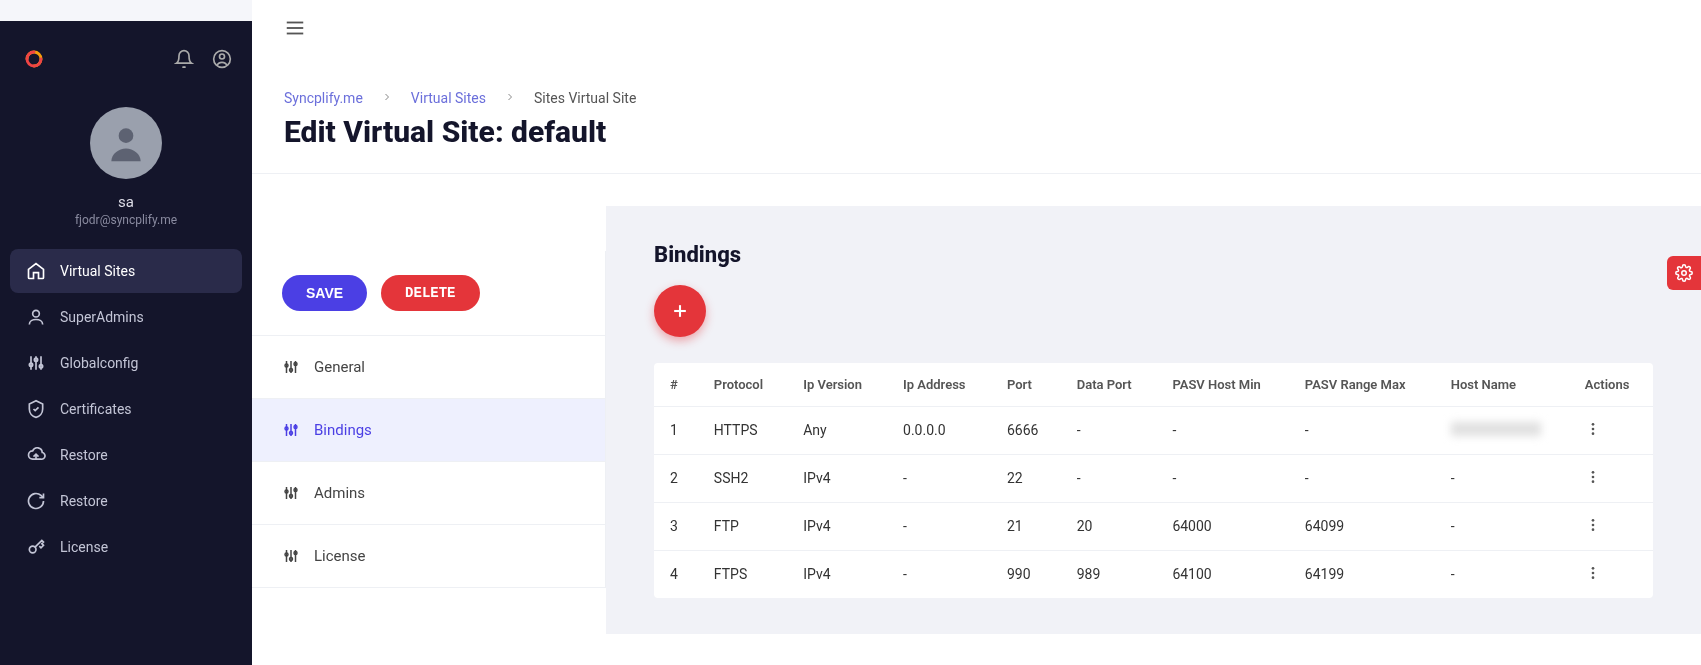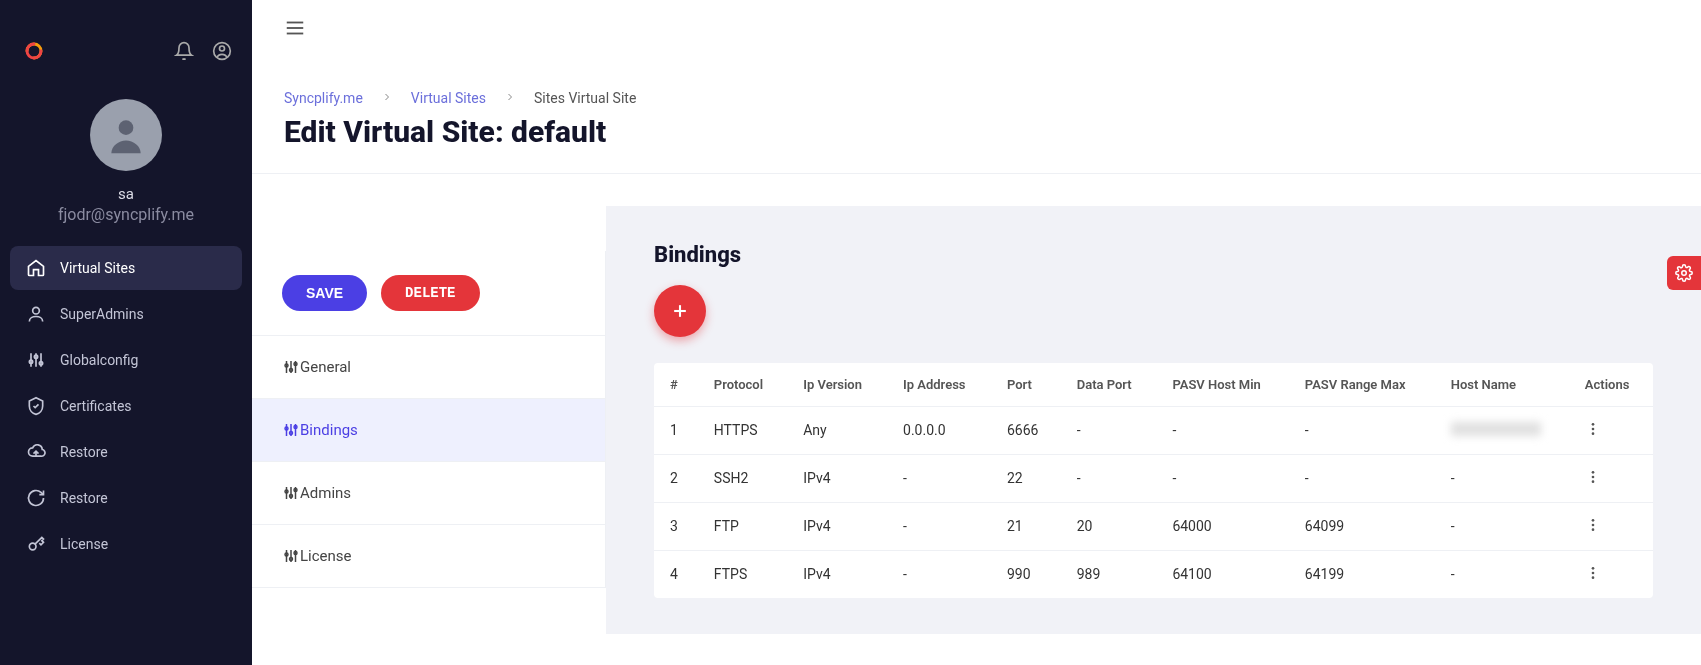--- a/index.html
+++ b/index.html
@@ -1,46 +1,46 @@
 <!DOCTYPE html>
 <html><head>
 <meta charset="utf-8">
 <style>
 * { box-sizing: border-box; margin: 0; padding: 0; }
 body { font-family: -apple-system, BlinkMacSystemFont, "Segoe UI", Roboto, sans-serif; background: #f5f6fa; color: #1a1a2e; width: 1701px; height: 665px; overflow: hidden; display: flex; }
-.sidebar { width: 252px; background: #14152b; color: #fff; display: flex; flex-direction: column; padding-top: 25px; }
+.sidebar { width: 252px; background: #14152b; color: #fff; display: flex; flex-direction: column; padding-top: 12px; margin-top: 21px; }
 .sidebar-top { display: flex; align-items: center; justify-content: space-between; padding: 12px 20px; }
 .logo svg { width: 28px; height: 28px; }
 .topicons { display: flex; gap: 18px; align-items: center; }
 .topicons svg { width: 20px; height: 20px; stroke: #aaa; }
 .avatar-wrap { display: flex; flex-direction: column; align-items: center; margin-top: 18px; }
 .avatar { width: 72px; height: 72px; border-radius: 50%; background: #9aa0ad; display: flex; align-items: center; justify-content: center; }
 .avatar svg { width: 44px; height: 44px; fill: #5d6272; }
 .username { margin-top: 14px; font-size: 15px; color: #dcdce6; }
-.useremail { font-size: 16px; color: #8a8ba0; margin-top: 2px; }
+.useremail { font-size: 12px; color: #8a8ba0; margin-top: 2px; }
 .nav { margin-top: 22px; padding: 0 10px; display: flex; flex-direction: column; gap: 2px; }
 .nav-item { display: flex; align-items: center; gap: 14px; padding: 12px 16px; border-radius: 8px; color: #c3c5d6; font-size: 14px; cursor: pointer; }
 .nav-item.active { background: #2a2b4a; color: #fff; }
 .nav-item svg { width: 20px; height: 20px; stroke: currentColor; fill: none; stroke-width: 2; }
 .main { flex: 1; display: flex; flex-direction: column; background: #fff; }
 .topbar { height: 60px; display: flex; align-items: center; padding: 0 32px; }
 .hamburger svg { width: 22px; height: 22px; stroke: #555; }
 .header-row { padding: 30px 32px 24px; border-bottom: 1px solid #eef0f4; }
 .breadcrumbs { display: flex; align-items: center; gap: 18px; font-size: 14px; color: #6b6fdb; }
 .breadcrumbs .sep svg { width: 12px; height: 12px; stroke: #888; }
 .breadcrumbs .current { color: #555; }
 .page-title { font-size: 30px; font-weight: 800; margin-top: 8px; color: #14152b; }
 .content-row { flex: 1; display: flex; align-items: center; }
 .left-pane { width: 354px; border-right: 1px solid #eef0f4; background: #fff; }
 .actions { padding: 24px 30px; border-bottom: 1px solid #eef0f4; display: flex; gap: 14px; }
 .btn { border: none; border-radius: 20px; padding: 10px 24px; font-size: 14px; font-weight: 600; cursor: pointer; }
 .btn-save { background: #4b3fe4; color: #fff; }
 .btn-delete { background: #e4353a; color: #fff; font-family: Liberation Mono, monospace; }
 .subnav { display: flex; flex-direction: column; }
-.subnav-item { display: flex; align-items: center; padding: 22px 30px; border-bottom: 1px solid #eef0f4; font-size: 15px; color: #444; cursor: pointer; }
+.subnav-item { display: flex; align-items: center; gap: 14px; padding: 22px 30px; border-bottom: 1px solid #eef0f4; font-size: 15px; color: #444; cursor: pointer; }
 .subnav-item.active { background: #eef0fe; color: #4b3fe4; }
 .subnav-item svg { width: 18px; height: 18px; stroke: currentColor; fill: none; stroke-width: 2; }
 .right-pane { flex: 1; background: #f1f2f7; padding: 36px 48px; position: relative; }
 .section-title { font-size: 22px; font-weight: 800; color: #14152b; }
 .fab { width: 52px; height: 52px; border-radius: 50%; background: #e4353a; color: #fff; display: flex; align-items: center; justify-content: center; margin-top: 18px; cursor: pointer; box-shadow: 0 4px 10px rgba(228,53,58,.4); }
 .fab svg { width: 20px; height: 20px; stroke: #fff; stroke-width: 2.5; }
 .table-card { background: #fff; border-radius: 4px; margin-top: 26px; overflow: hidden; }
 table { width: 100%; border-collapse: collapse; font-size: 14px; }
 th { text-align: left; font-weight: 600; color: #555; padding: 14px 16px; border-bottom: 1px solid #eef0f4; font-size: 13px; }
 td { padding: 14px 16px; border-bottom: 1px solid #eef0f4; color: #333; }

